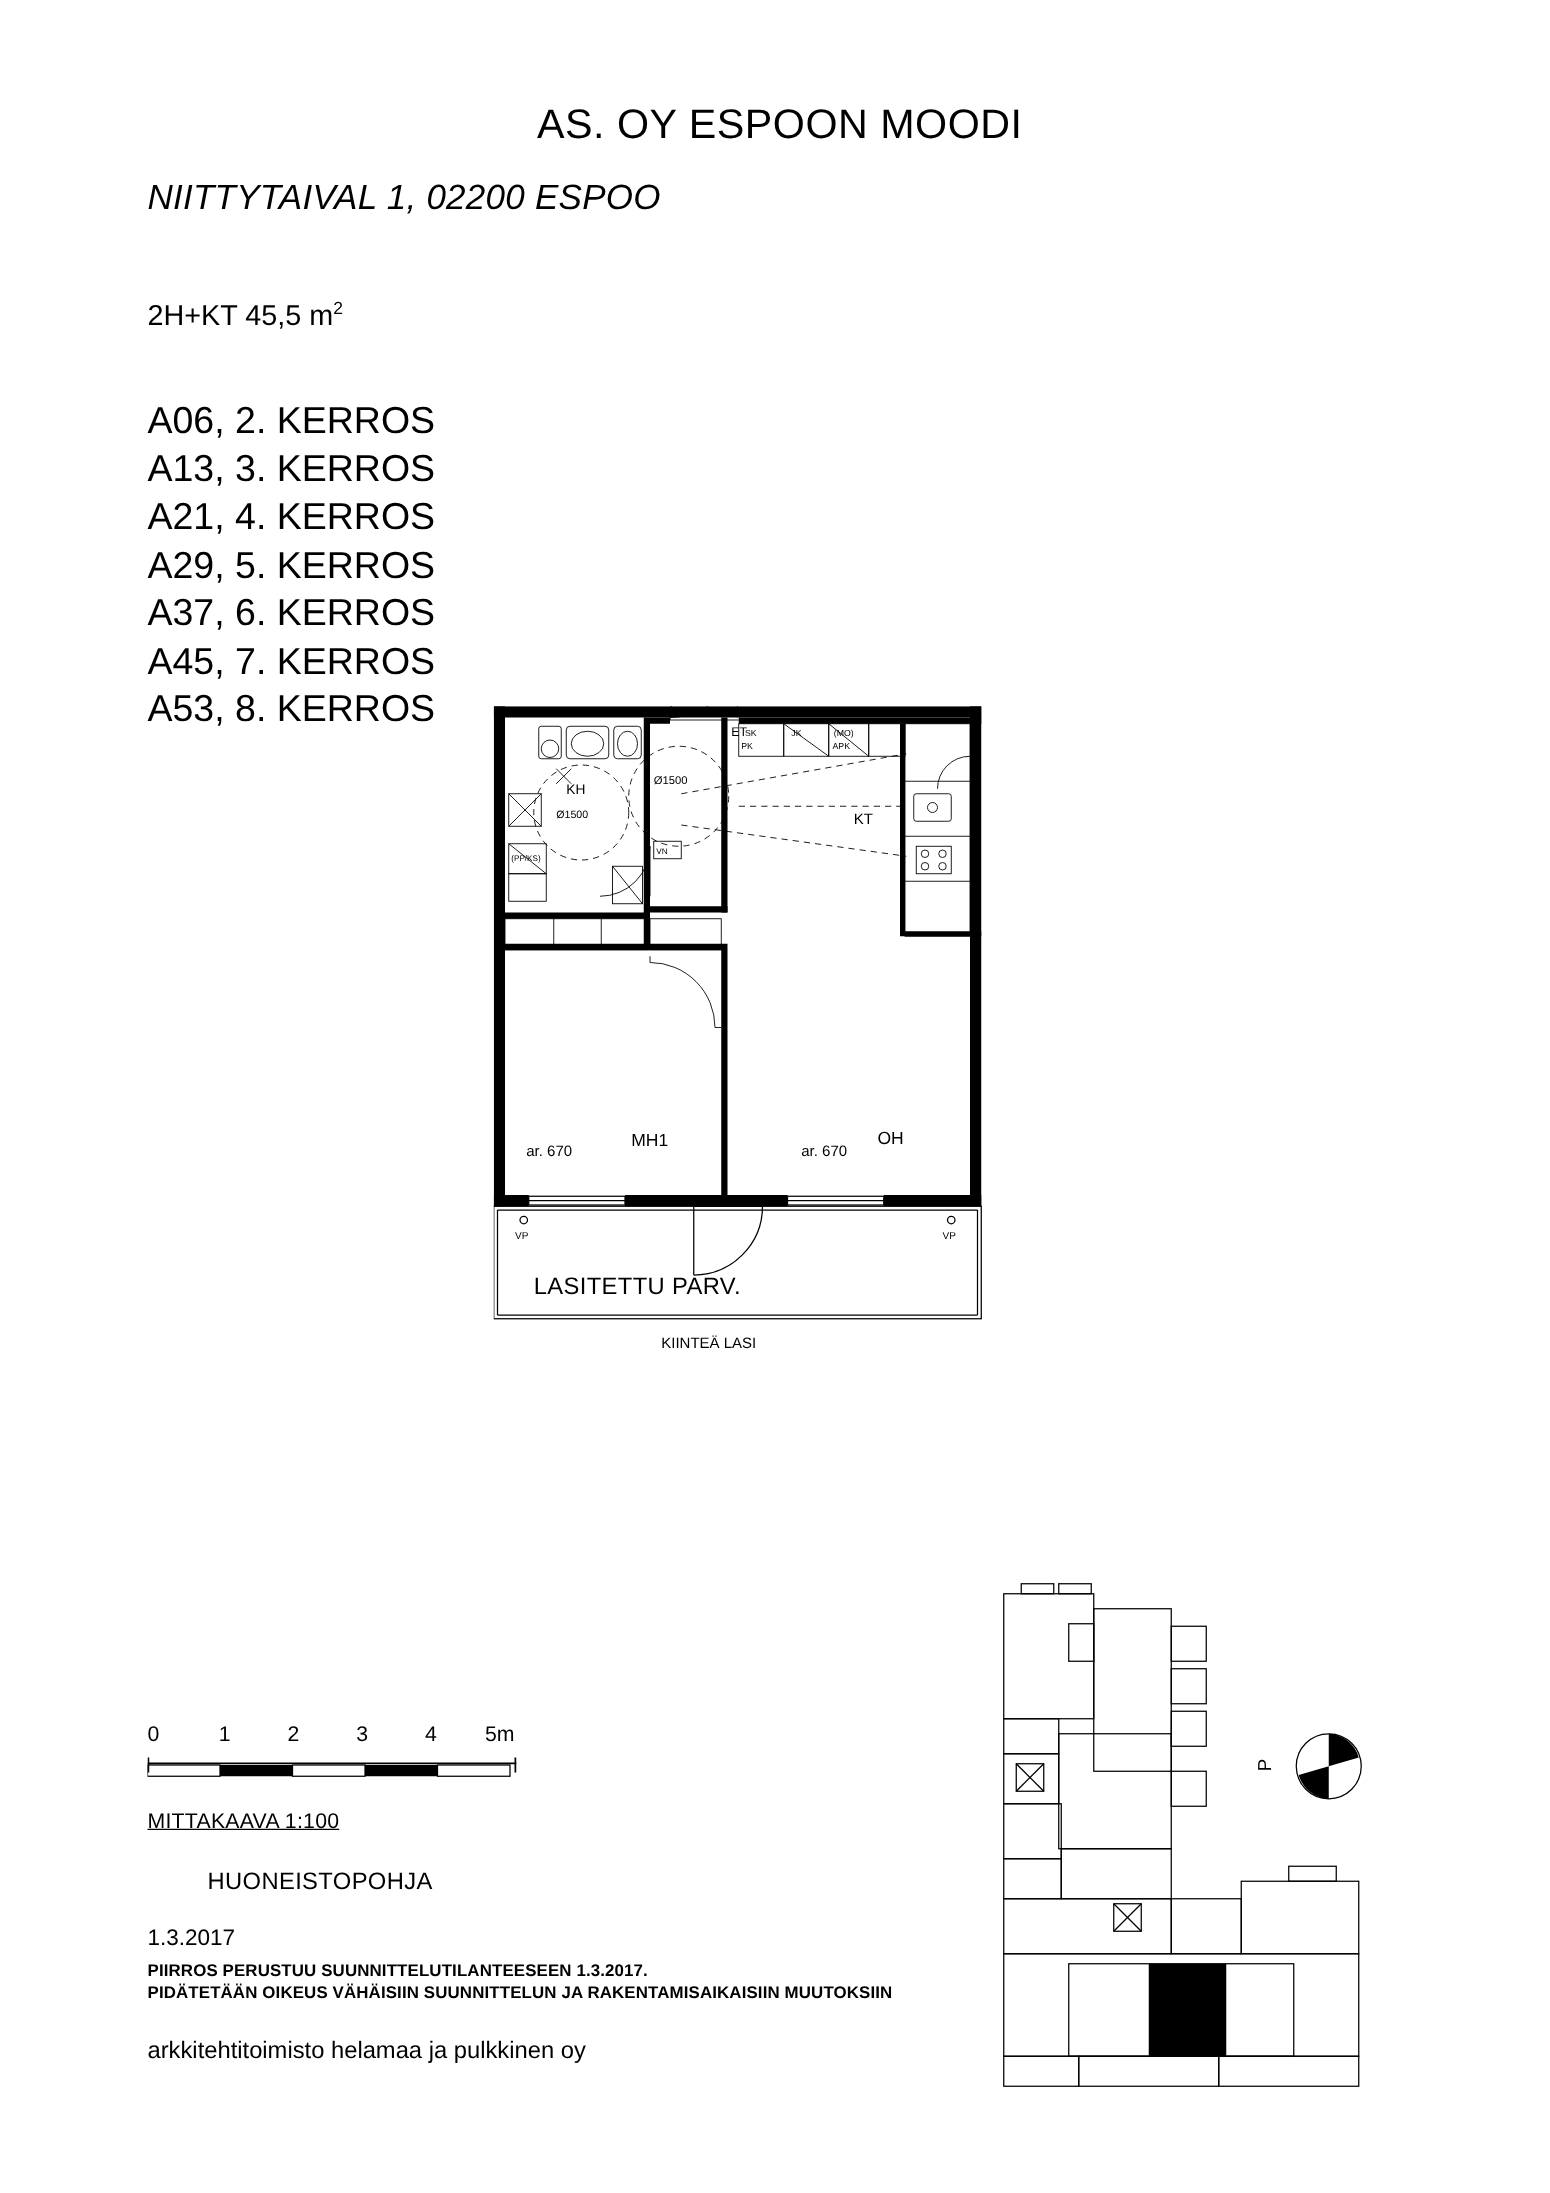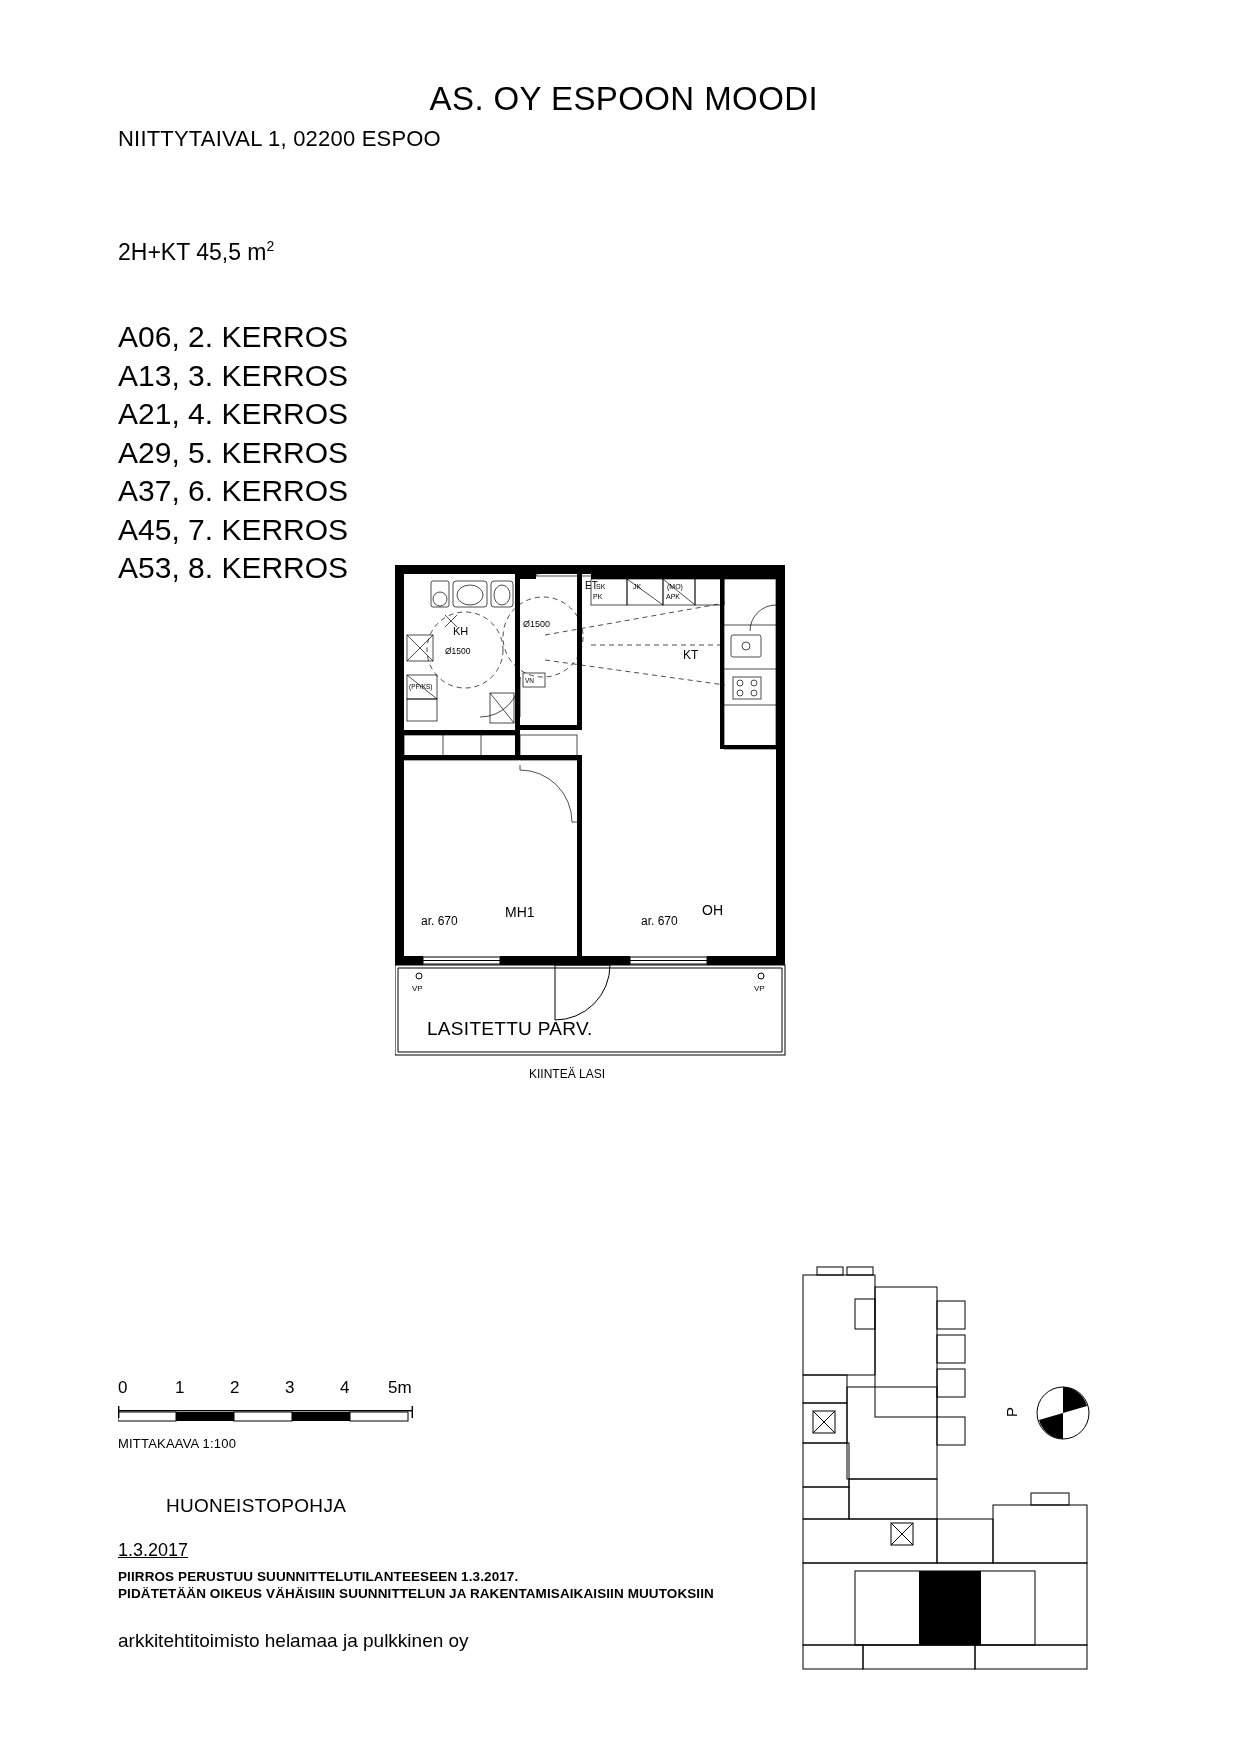--- a/index.html
+++ b/index.html
@@ -24,23 +24,24 @@
     width: 700px;
   }
   #project-title {
     font-size: 33px;
     letter-spacing: 0.4px;
     font-weight: 400;
     line-height: 1.15;
     text-align: right;
   }
   #project-address {
-    font-size: 22px;
-    margin-top: 8px;
+    font-size: 28px;
+    margin-top: 24px;
     letter-spacing: 0.2px;
+    font-style: italic;
   }
   #apartment-type {
     position: absolute;
     left: 118px;
     top: 238px;
     font-size: 23px;
   }
   #apartment-type sup {
     font-size: 14px;
     vertical-align: super;
@@ -75,38 +76,38 @@
     position: relative;
     height: 24px;
     font-size: 17px;
   }
   .scale-nums span {
     position: absolute;
     top: 0;
   }
   #scale-graphic { margin-top: 2px; }
   #scale-caption {
-    margin-top: 6px;
-    font-size: 13px;
+    margin-top: 16px;
+    font-size: 17px;
     letter-spacing: 0.2px;
+    text-decoration: underline;
   }
   #plan-label {
     position: absolute;
     left: 126px;
     top: 1495px;
     font-size: 19px;
     letter-spacing: 0.3px;
     margin-left: 40px;
   }
   #date-text {
     position: absolute;
     left: 118px;
     top: 1540px;
     font-size: 18px;
-    text-decoration: underline;
   }
   #disclaimer {
     position: absolute;
     left: 118px;
     top: 1568px;
     font-size: 13.5px;
     line-height: 17px;
     letter-spacing: 0.1px;
     font-weight: bold;
   }

